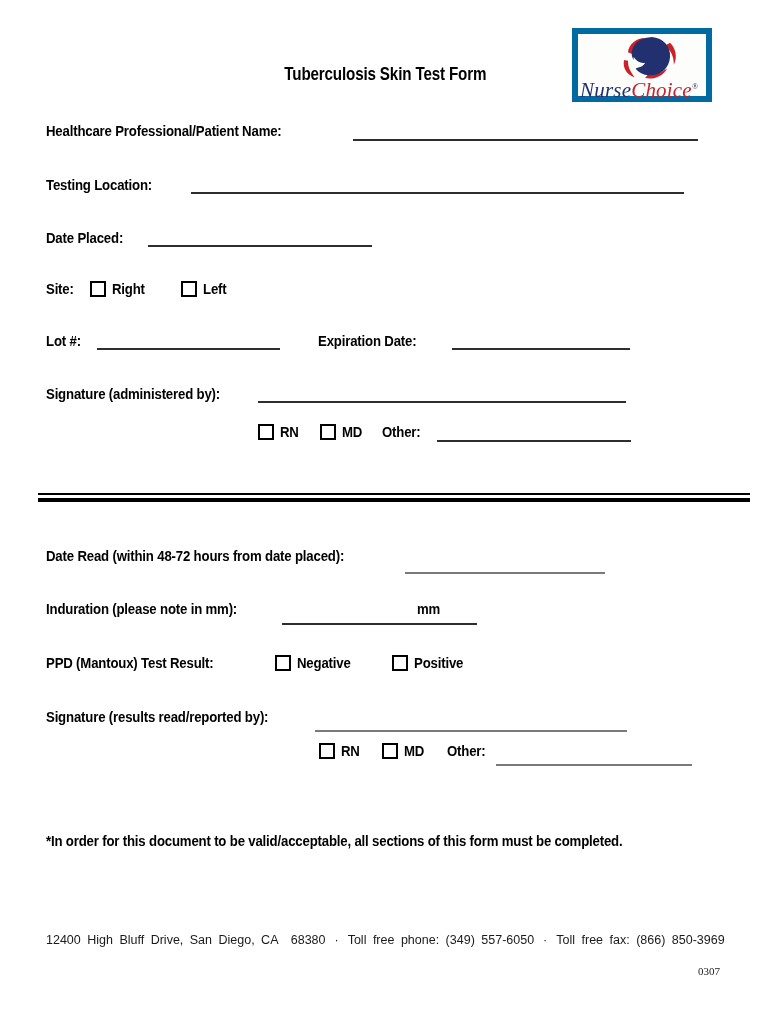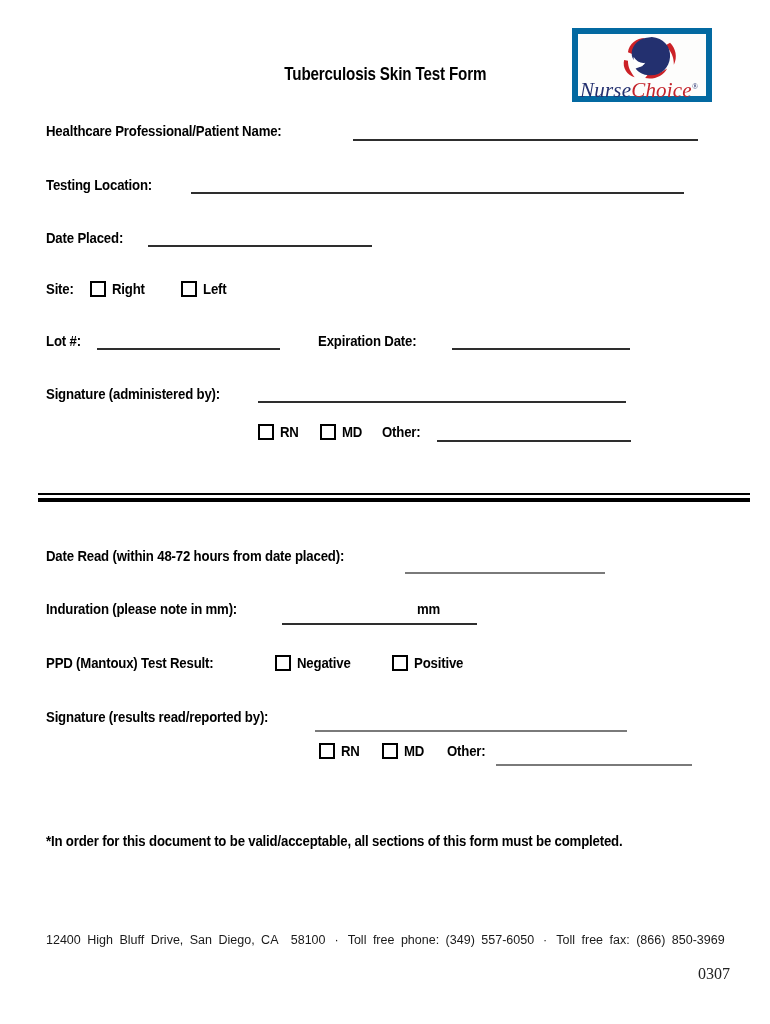--- a/index.html
+++ b/index.html
@@ -30,21 +30,21 @@
     position:absolute;left:46px;top:832px;font-weight:bold;font-size:15px;
     letter-spacing:-0.2px;white-space:nowrap;transform:scaleX(0.88);transform-origin:0 50%;
   }
   .footer{
     position:absolute;left:46px;top:933px;font-size:12.5px;color:#1a1a1a;
     white-space:pre;word-spacing:3px;
   }
   .footer .sep{display:inline-block;margin:0 9px;}
   .form-code{
     position:absolute;left:698px;top:965px;font-family:"Liberation Serif", serif;
-    font-size:16px;color:#222;
+    font-size:11px;color:#222;
   }
   .logo{
     position:absolute;left:572px;top:28px;width:140px;height:74px;
     background:#fdfdfc;border:6px solid #0369a1;box-sizing:border-box;
   }
   .logo-icon{position:absolute;left:40px;top:2px;}
   .logo-text{
     position:absolute;left:2px;top:44px;font-family:"Liberation Serif", serif;
     font-style:italic;font-size:21px;white-space:nowrap;letter-spacing:0.2px;
   }
@@ -127,17 +127,17 @@
 
   <div class="cb" style="left:319px;top:743px;"></div>
   <span class="lbl" style="left:341px;top:742px;">RN</span>
   <div class="cb" style="left:382px;top:743px;"></div>
   <span class="lbl" style="left:404px;top:742px;">MD</span>
   <span class="lbl" style="left:447px;top:742px;">Other:</span>
   <div class="line line-gray" style="left:496px;top:764px;width:196px;"></div>
 
   <div class="note">*In order for this document to be valid/acceptable, all sections of this form must be completed.</div>
 
-  <div class="footer"><span>12400 High Bluff Drive, San Diego, CA  58100</span><span class="sep">·</span><span>Toll free phone: (349) 557-6050</span><span class="sep">·</span><span>Toll free fax: (866) 850-3969</span></div>
+  <div class="footer"><span>12400 High Bluff Drive, San Diego, CA  68380</span><span class="sep">·</span><span>Toll free phone: (349) 557-6050</span><span class="sep">·</span><span>Toll free fax: (866) 850-3969</span></div>
 
   <div class="form-code">0307</div>
 
 </div>
 
 </body></html>

